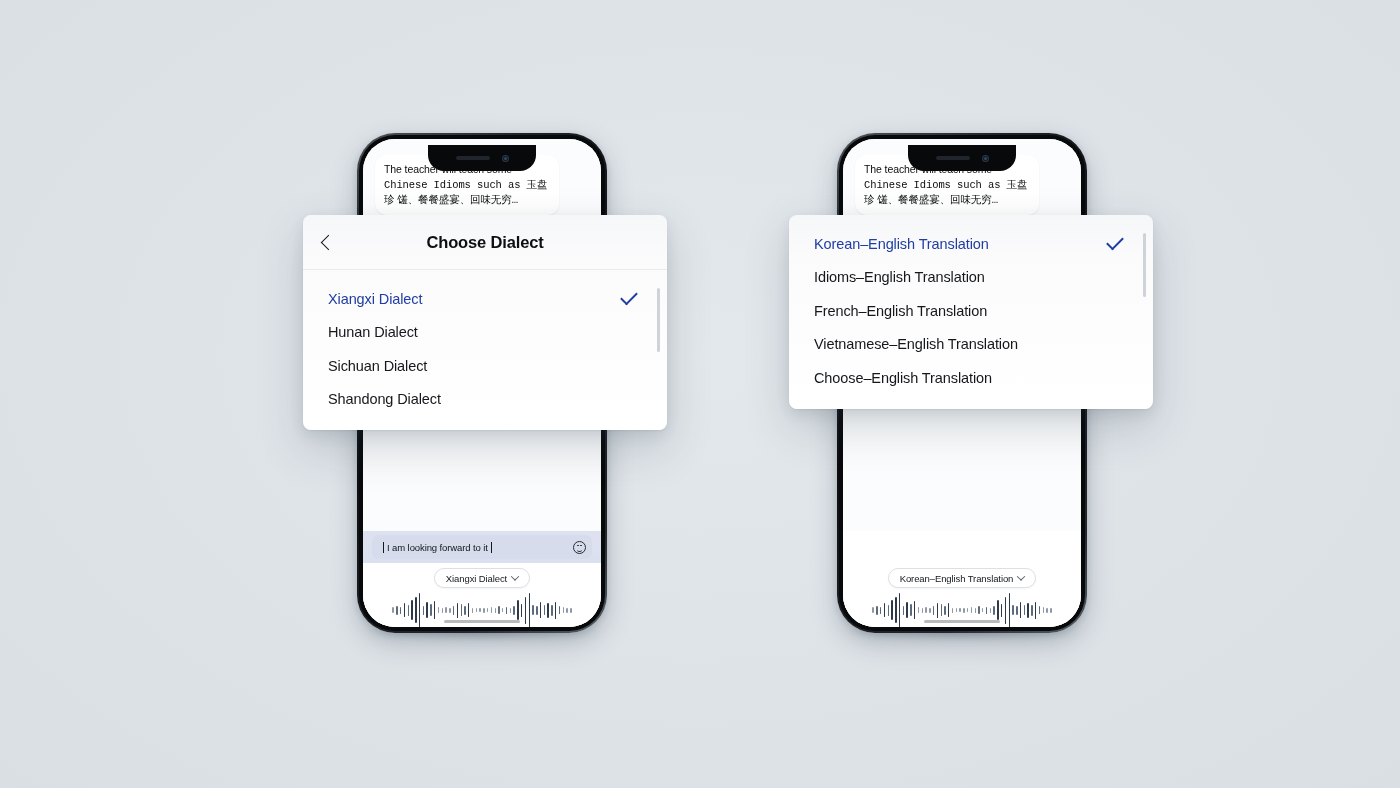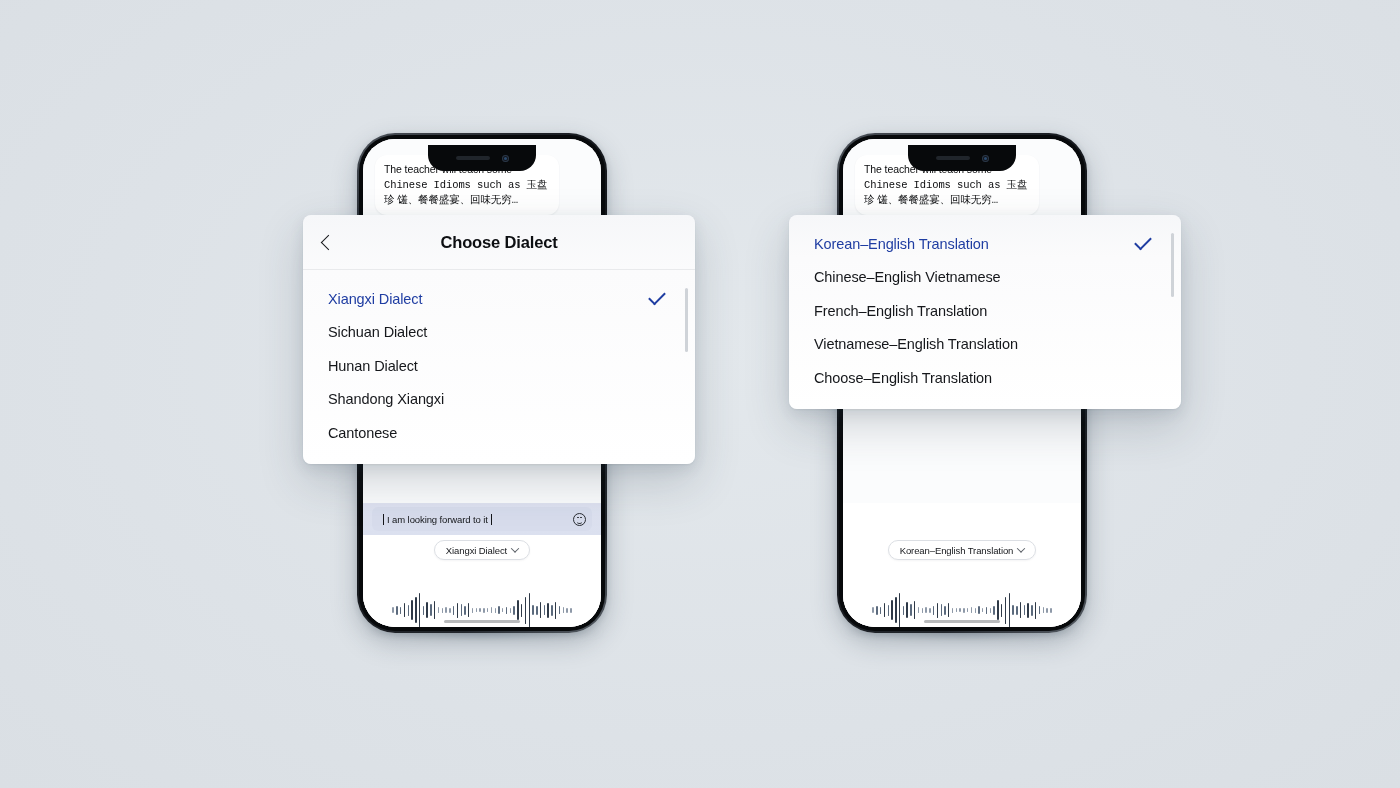--- a/index.html
+++ b/index.html
@@ -134,21 +134,21 @@
     box-shadow: 0 1px 2px rgba(30,40,55,0.07);
     width: 184px;
     margin-left: 2px;
   }
   .bubble .cjk { font-family: Liberation Mono, monospace; }
 
   
   .composer {
     position: absolute;
     left: 0; right: 0; bottom: 0;
-    height: 124px;
+    height: 96px;
     background: #ffffff;
   }
   .input-strip {
     position: absolute;
     left: 0; right: 0; top: 0;
     height: 32px;
     background: linear-gradient(180deg, #dee2f0 0%, #dbe0ef 100%);
     display: flex;
     align-items: center;
     padding: 0 9px;
@@ -262,21 +262,21 @@
     width: 76px;
     height: 3px;
     border-radius: 2px;
     background: rgba(20,25,32,0.30);
     z-index: 5;
   }
 
   
   .sheet {
     position: absolute;
-    width: 392px;
+    width: 364px;
     border-radius: 8px;
     background: linear-gradient(180deg, #f6f7f9 0%, #fbfbfc 22%, #ffffff 100%);
     box-shadow:
       0 18px 46px rgba(44,58,75,0.20),
       0 5px 14px rgba(44,58,75,0.10),
       0 1px 2px rgba(44,58,75,0.07);
     z-index: 60;
     overflow: hidden;
   }
   .sheet.left  { left: 303px; top: 215px; }
@@ -554,44 +554,41 @@
     <span class="sheet-title">Choose Dialect</span>
   </div>
   <div class="sheet-list">
     <div class="sheet-scrollbar"></div>
 
     <div class="sheet-row selected">
       <span class="row-label">Xiangxi Dialect</span>
       <span class="check-mark"></span>
     </div>
     <div class="sheet-row">
+      <span class="row-label">Hunan Dialect</span>
+    </div>
+    <div class="sheet-row">
       <span class="row-label">Sichuan Dialect</span>
     </div>
     <div class="sheet-row">
-      <span class="row-label">Hunan Dialect</span>
-    </div>
-    <div class="sheet-row">
-      <span class="row-label">Shandong Xiangxi</span>
-    </div>
-    <div class="sheet-row">
-      <span class="row-label">Cantonese</span>
+      <span class="row-label">Shandong Dialect</span>
     </div>
   </div>
 </div>
 
 <div class="sheet right">
   <div class="sheet-list">
     <div class="sheet-scrollbar"></div>
 
     <div class="sheet-row selected">
       <span class="row-label">Korean–English Translation</span>
       <span class="check-mark"></span>
     </div>
     <div class="sheet-row">
-      <span class="row-label">Chinese–English Vietnamese</span>
+      <span class="row-label">Idioms–English Translation</span>
     </div>
     <div class="sheet-row">
       <span class="row-label">French–English Translation</span>
     </div>
     <div class="sheet-row">
       <span class="row-label">Vietnamese–English Translation</span>
     </div>
     <div class="sheet-row">
       <span class="row-label">Choose–English Translation</span>
     </div>

